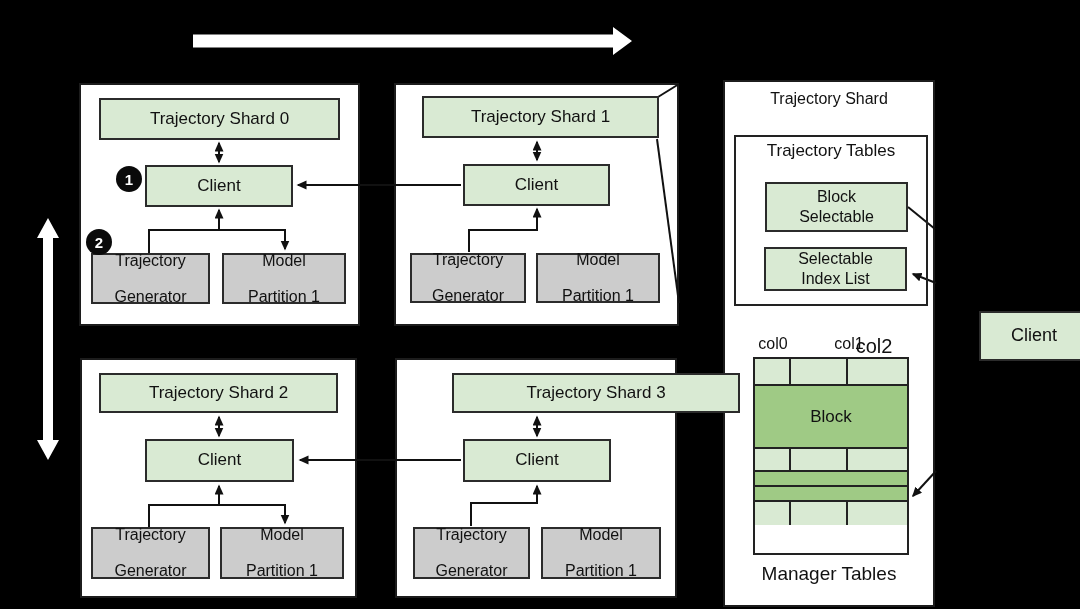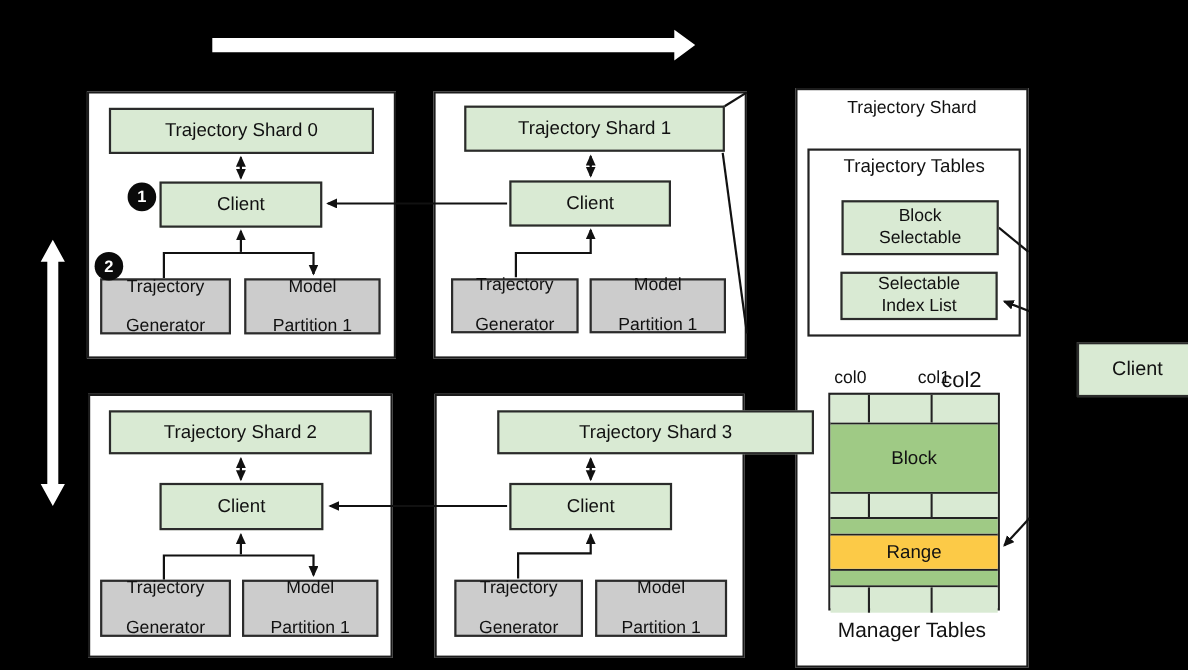--- a/index.html
+++ b/index.html
@@ -176,25 +176,20 @@
       </div>
     </div>
     <div class="trow" style="height:23px;">
       <div class="cell" style="width:36px;"></div>
       <div class="cell" style="width:57px;"></div>
       <div class="cell" style="flex:1;"></div>
     </div>
     <div class="trow" style="height:15px;">
       <div class="fullrow mid"></div>
     </div>
-    <div class="trow" style="height:32px;">
-      <div class="fullrow rng">
-        <span>Range</span>
-      </div>
-    </div>
     <div class="trow" style="height:15px;">
       <div class="fullrow mid"></div>
     </div>
     <div class="trow" style="height:25px;">
       <div class="cell" style="width:36px;"></div>
       <div class="cell" style="width:57px;"></div>
       <div class="cell" style="flex:1;"></div>
     </div>
   </div>
 

